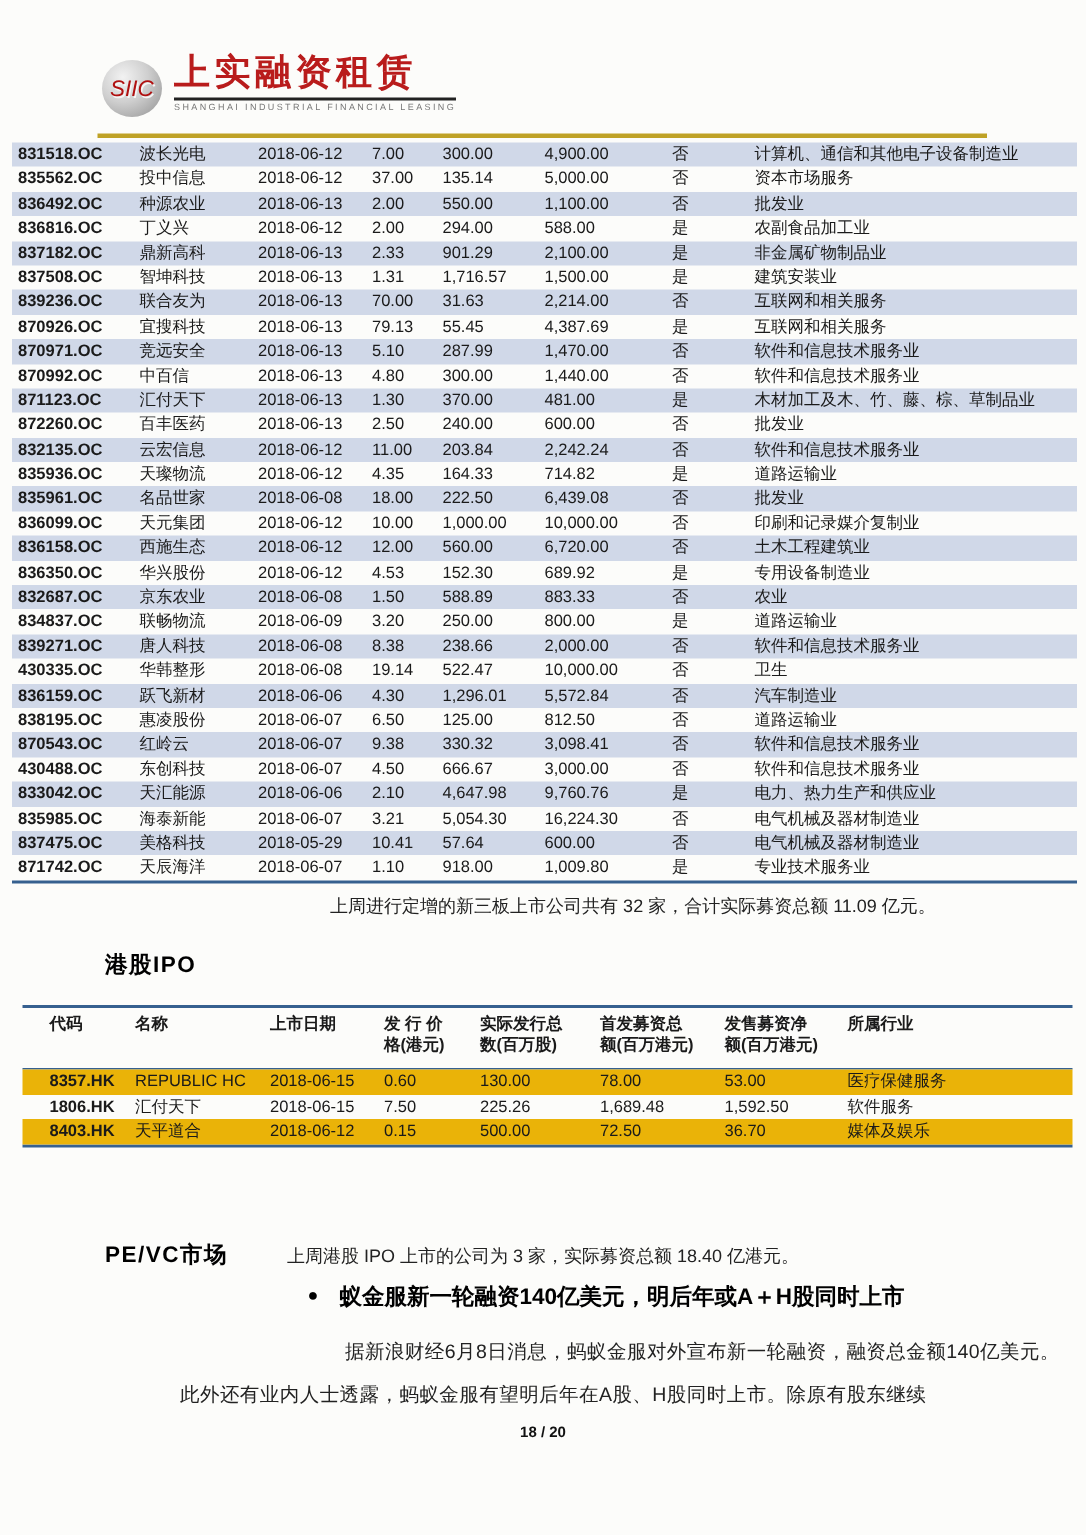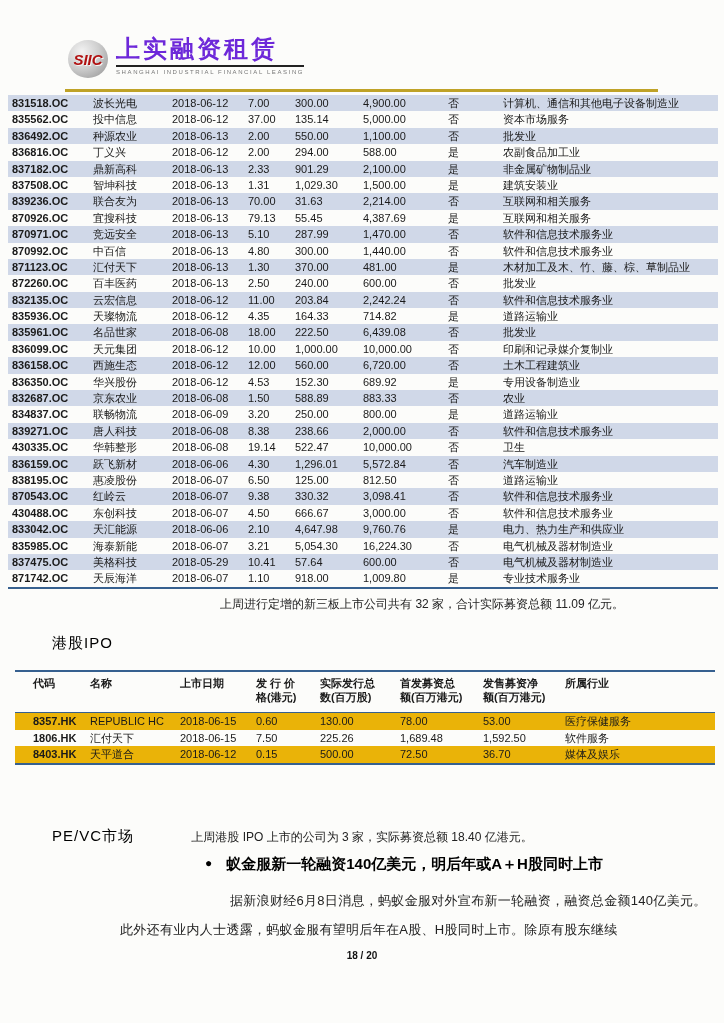--- a/index.html
+++ b/index.html
@@ -14,26 +14,26 @@
   }
   
   .logo{position:absolute;top:36px;left:68px;display:flex;align-items:flex-start;}
   .logo-globe{
     position:relative;width:40px;height:38px;border-radius:50%;
     background:radial-gradient(circle at 35% 30%, #f2f2f2 0%, #cfcfcf 45%, #8f8f8f 100%);
     flex:0 0 auto;margin-top:4px;
   }
   .logo-globe .siic{
     position:absolute;left:-4px;top:11px;width:48px;text-align:center;
-    font-style:italic;font-weight:bold;font-size:15px;color:#b01010;
+    font-style:italic;font-weight:normal;font-size:15px;color:#b01010;
     letter-spacing:0px;text-shadow:1px 1px 0 #f5f5f5;
   }
   .logo-text{margin-left:8px;}
   .logo-title{
-    font-size:24px;font-weight:bold;letter-spacing:3px;color:#6d28d9;
+    font-size:24px;font-weight:bold;letter-spacing:3px;color:#b91c1c;
     border-bottom:2px solid #222;padding-bottom:3px;line-height:1.1;
   }
   .logo-sub{
     margin-top:2px;font-size:6px;color:#777;letter-spacing:1.6px;white-space:nowrap;
   }
   
   .gold-rule{position:absolute;top:89px;left:65px;width:593px;height:3px;background:#bfa226;}
   
   .neeq{position:absolute;top:95px;left:8px;width:710px;border-bottom:2px solid #36608f;}
   .nrow{position:relative;height:16.4px;line-height:16.4px;font-size:11px;}
@@ -44,21 +44,21 @@
   .nc.c2{left:164px;}
   .nc.c3{left:240px;}
   .nc.c4{left:287px;}
   .nc.c5{left:355px;}
   .nc.c6{left:440px;}
   .nc.c7{left:495px;}
   
   .summary1{position:absolute;top:596px;left:130px;width:584px;text-align:center;font-size:12px;color:#222;}
   .summary2{position:absolute;top:829px;left:30px;width:664px;text-align:center;font-size:12px;color:#222;}
   
-  .sec-heading{position:absolute;left:52px;font-size:15px;font-weight:normal;color:#000;letter-spacing:1px;}
+  .sec-heading{position:absolute;left:70px;font-size:15px;font-weight:bold;color:#000;letter-spacing:1px;}
   .sec-hk{top:634px;}
   .sec-pevc{top:827px;}
   
   .hk{position:absolute;top:670px;left:15px;width:700px;
       border-top:2px solid #36608f;border-bottom:2px solid #36608f;}
   .hk-header{position:relative;height:40px;border-bottom:1px solid #36608f;
       font-size:11px;font-weight:bold;}
   .hc{position:absolute;top:4px;white-space:pre-line;line-height:14px;}
   .hrow{position:relative;height:16.5px;line-height:16.5px;font-size:11px;}
   .hrow.shade{background:#eab308;}
@@ -150,21 +150,21 @@
         <span class="nc c4">901.29</span>
         <span class="nc c5">2,100.00</span>
         <span class="nc c6">是</span>
         <span class="nc c7">非金属矿物制品业</span>
       </div>
       <div class="nrow">
         <span class="nc c0">837508.OC</span>
         <span class="nc c1">智坤科技</span>
         <span class="nc c2">2018-06-13</span>
         <span class="nc c3">1.31</span>
-        <span class="nc c4">1,029.30</span>
+        <span class="nc c4">1,716.57</span>
         <span class="nc c5">1,500.00</span>
         <span class="nc c6">是</span>
         <span class="nc c7">建筑安装业</span>
       </div>
       <div class="nrow shade">
         <span class="nc c0">839236.OC</span>
         <span class="nc c1">联合友为</span>
         <span class="nc c2">2018-06-13</span>
         <span class="nc c3">70.00</span>
         <span class="nc c4">31.63</span>

